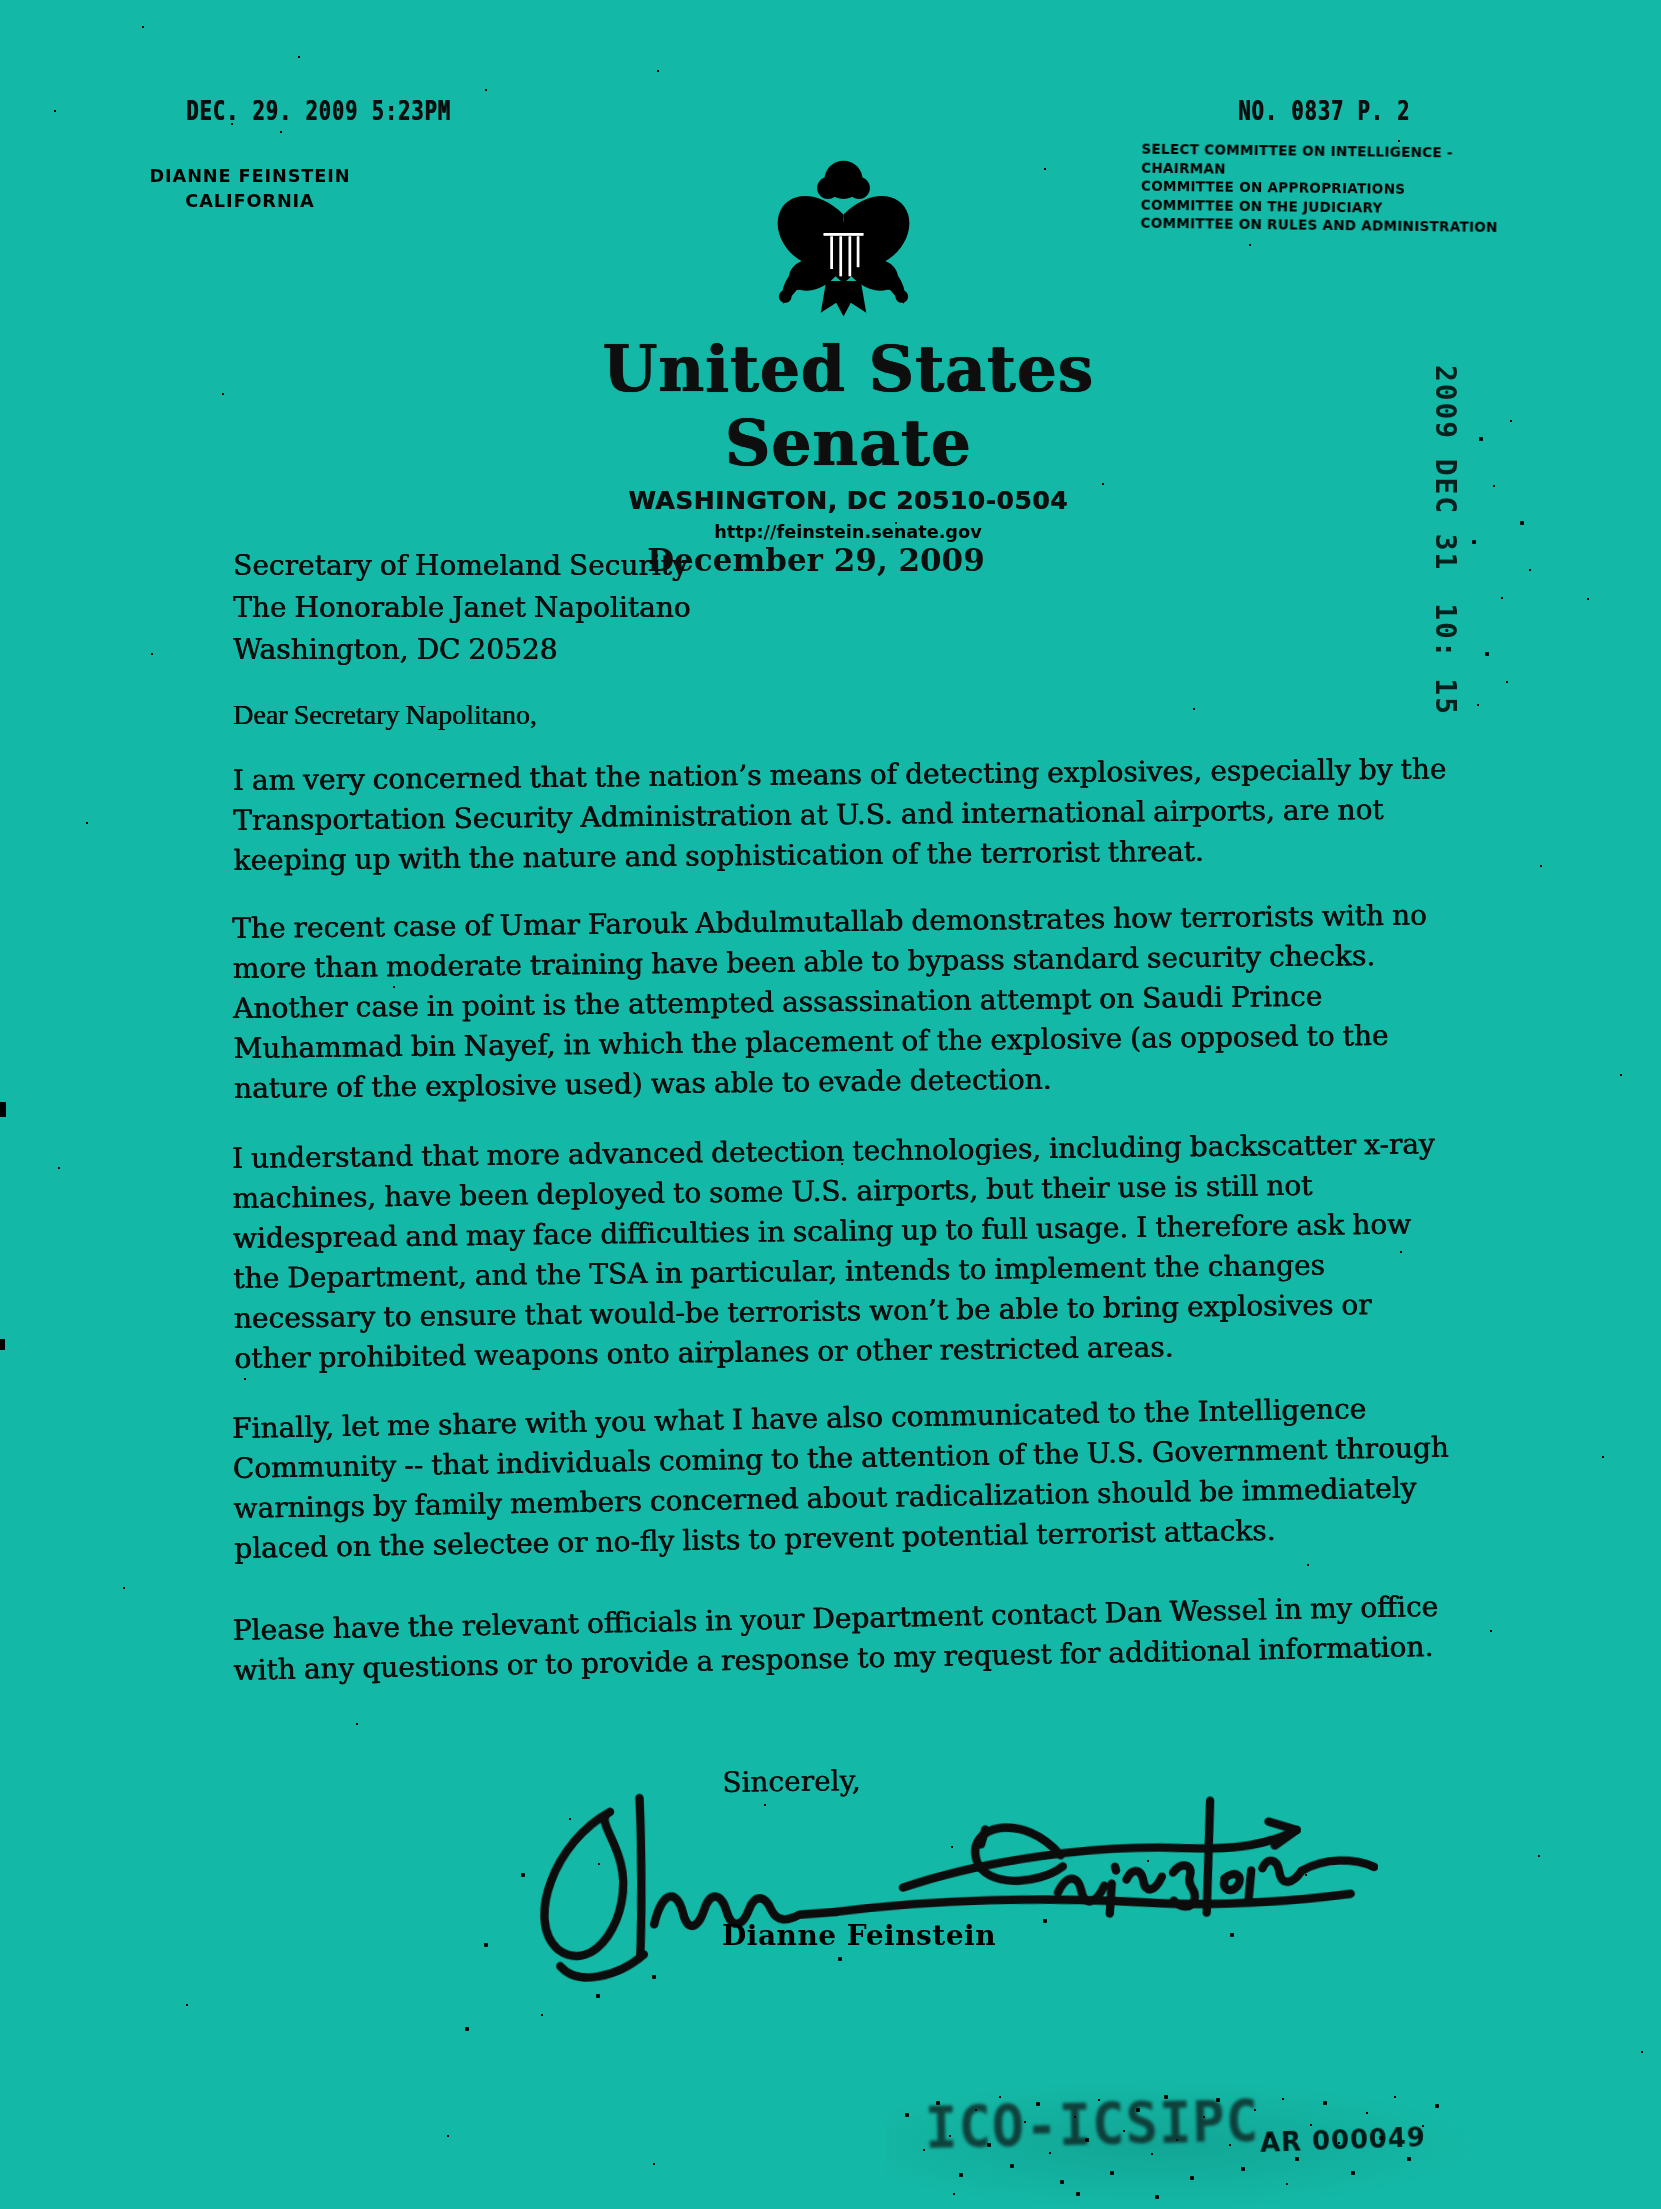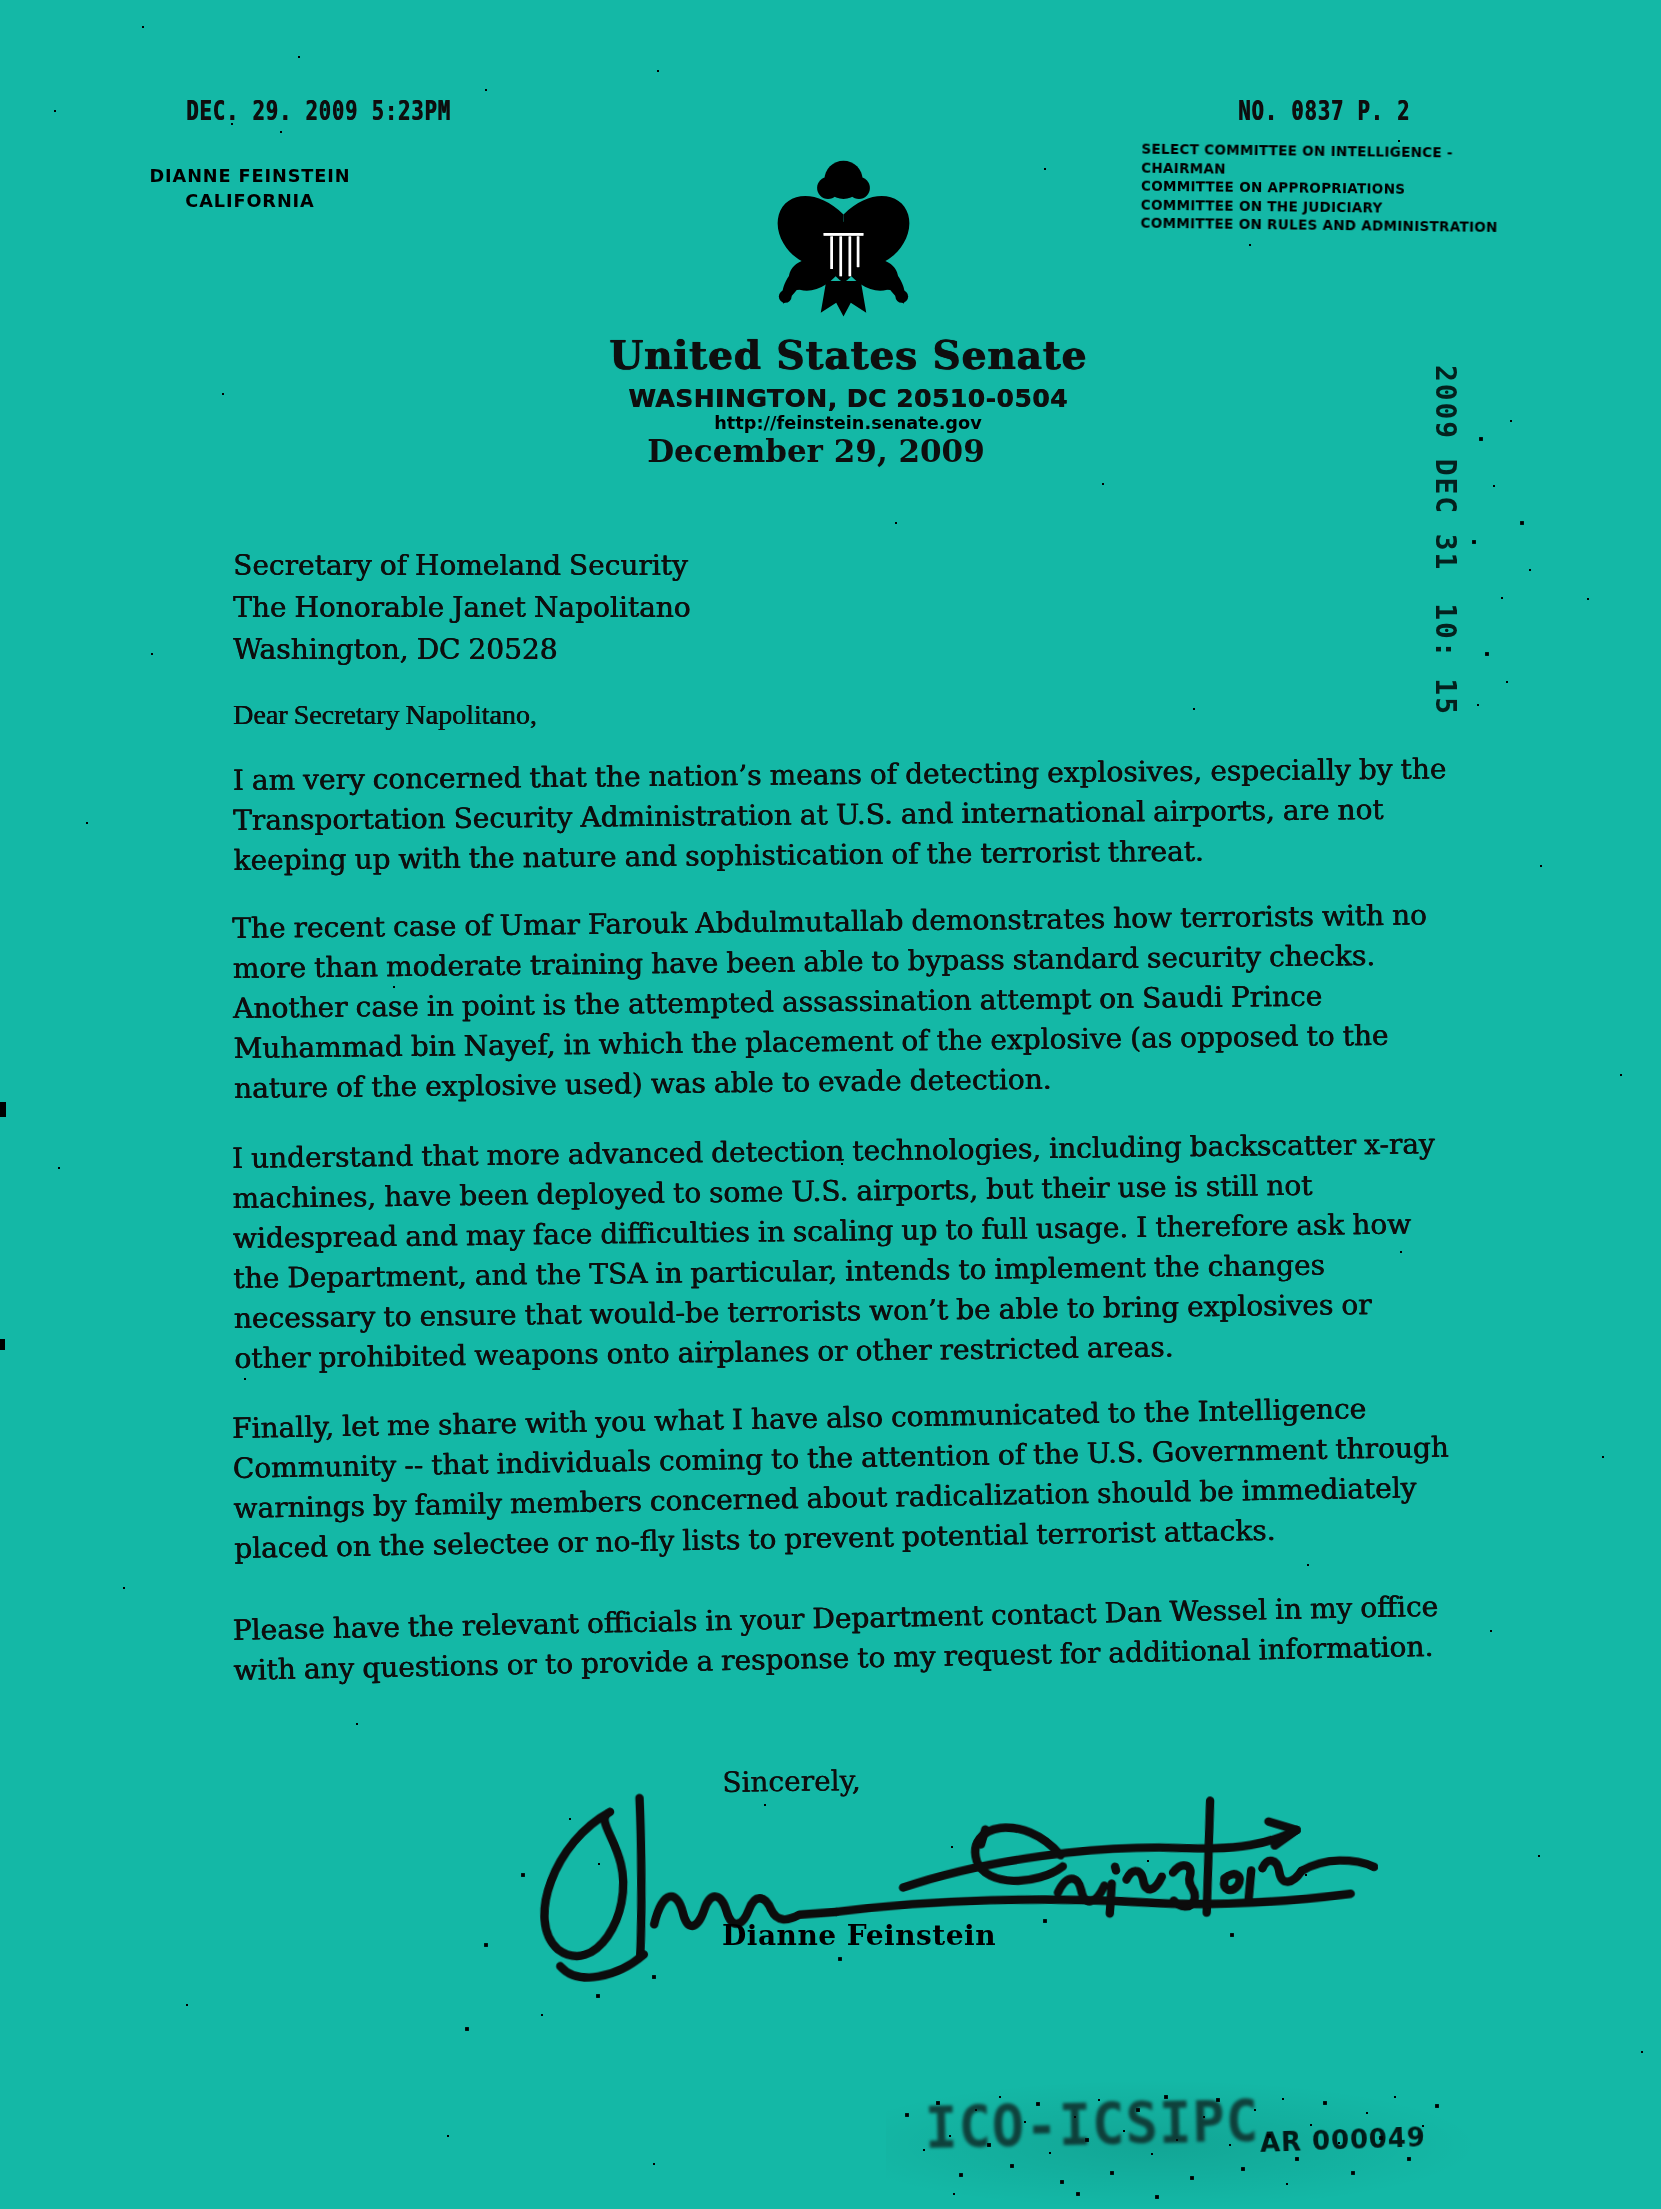--- a/index.html
+++ b/index.html
@@ -22,27 +22,27 @@
   .sender{left:101px;top:164px;width:298px;text-align:center;
     font-family:"DejaVu Sans", sans-serif;font-weight:bold;font-size:17.7px;
     line-height:25px;letter-spacing:0.9px;filter:blur(0.4px) contrast(1.3);}
   .committees{left:1141px;top:142px;width:392px;
     font-family:"DejaVu Sans", sans-serif;font-weight:bold;font-size:13.5px;
     line-height:18.6px;letter-spacing:0.3px;transform:rotate(.7deg);
     filter:blur(0.4px) contrast(1.35);}
   .seal{left:770px;top:158px;filter:blur(0.5px) contrast(1.3);}
 
   .masthead{left:503px;top:332px;width:690px;text-align:center;}
-  .org{font-size:39px;font-weight:bold;letter-spacing:0.9px;
+  .org{font-size:63px;font-weight:bold;letter-spacing:0.9px;
     text-shadow:0.9px 0 0 currentColor,0 0 0.9px rgba(0,0,0,.7);
     filter:blur(0.3px);}
   .org-addr{font-family:"DejaVu Sans", sans-serif;font-weight:bold;font-size:25px;
     letter-spacing:0.5px;margin-top:5.6px;text-shadow:0.6px 0 0 currentColor;}
   .org-web{font-family:"DejaVu Sans", sans-serif;font-weight:bold;font-size:17.7px;
-    margin-top:0;filter:blur(0.5px) contrast(1.4);}
+    margin-top:7px;filter:blur(0.5px) contrast(1.4);}
   .date-line{font-size:31px;font-weight:bold;transform:translateX(-32px);}
 
   
   .rstamp{
     left:1462px;top:365px;transform:rotate(90deg);transform-origin:0 0;
     white-space:nowrap;font-family:"DejaVu Sans Mono", monospace;font-weight:bold;
     font-size:28px;letter-spacing:1.9px;color:#161616;
     opacity:.82;filter:blur(0.7px) contrast(1.2);
   }
   .rstamp .t{margin-left:32px;}

